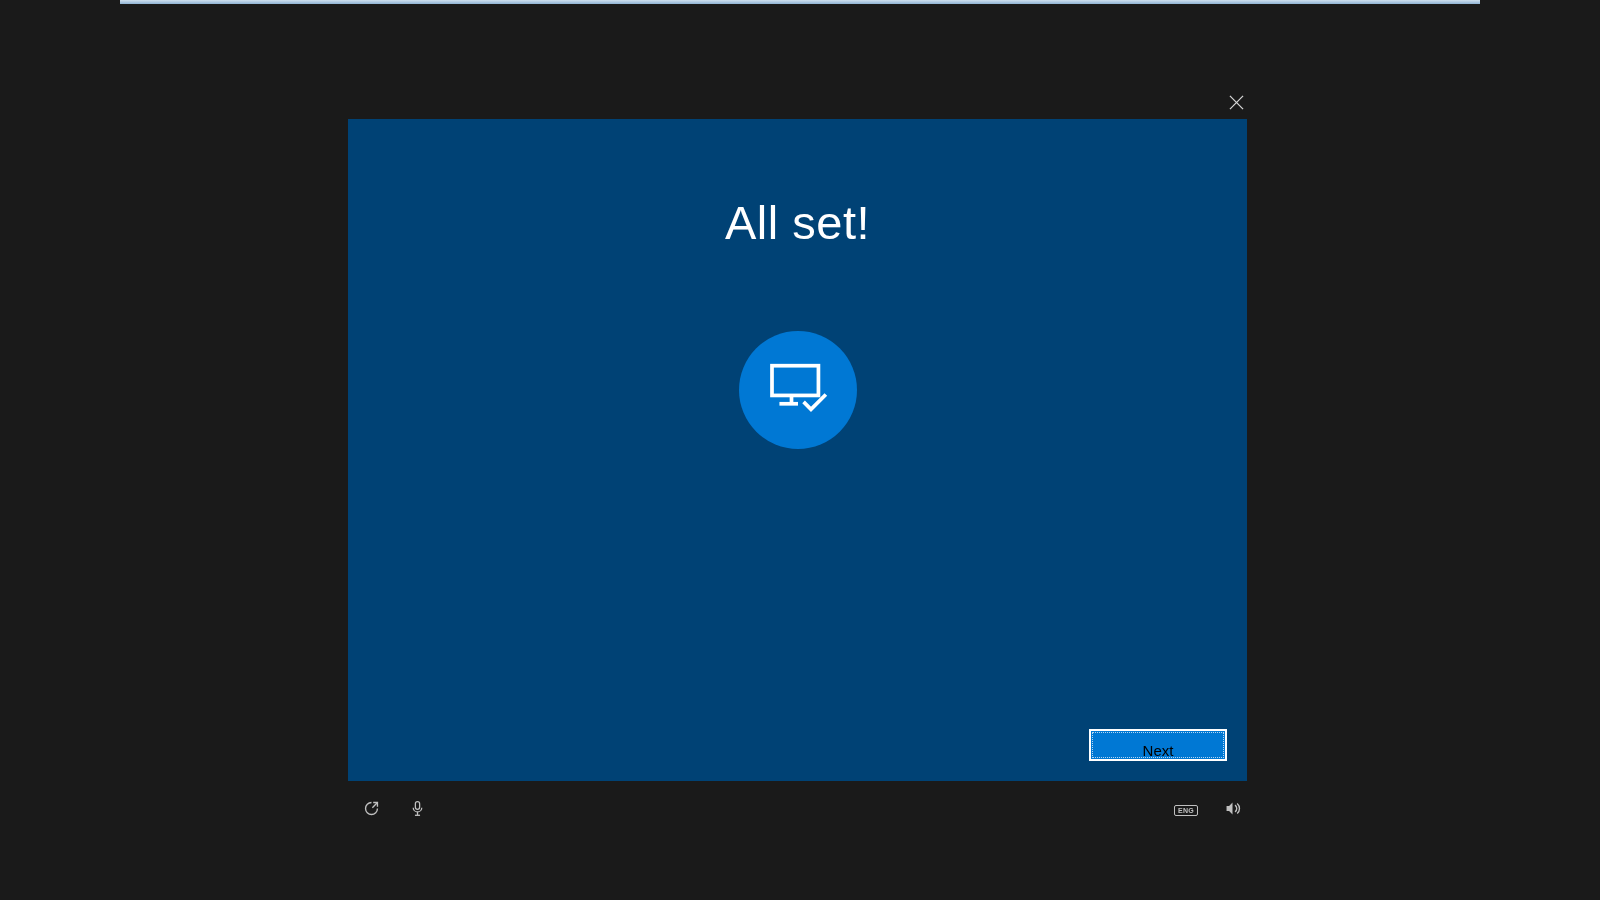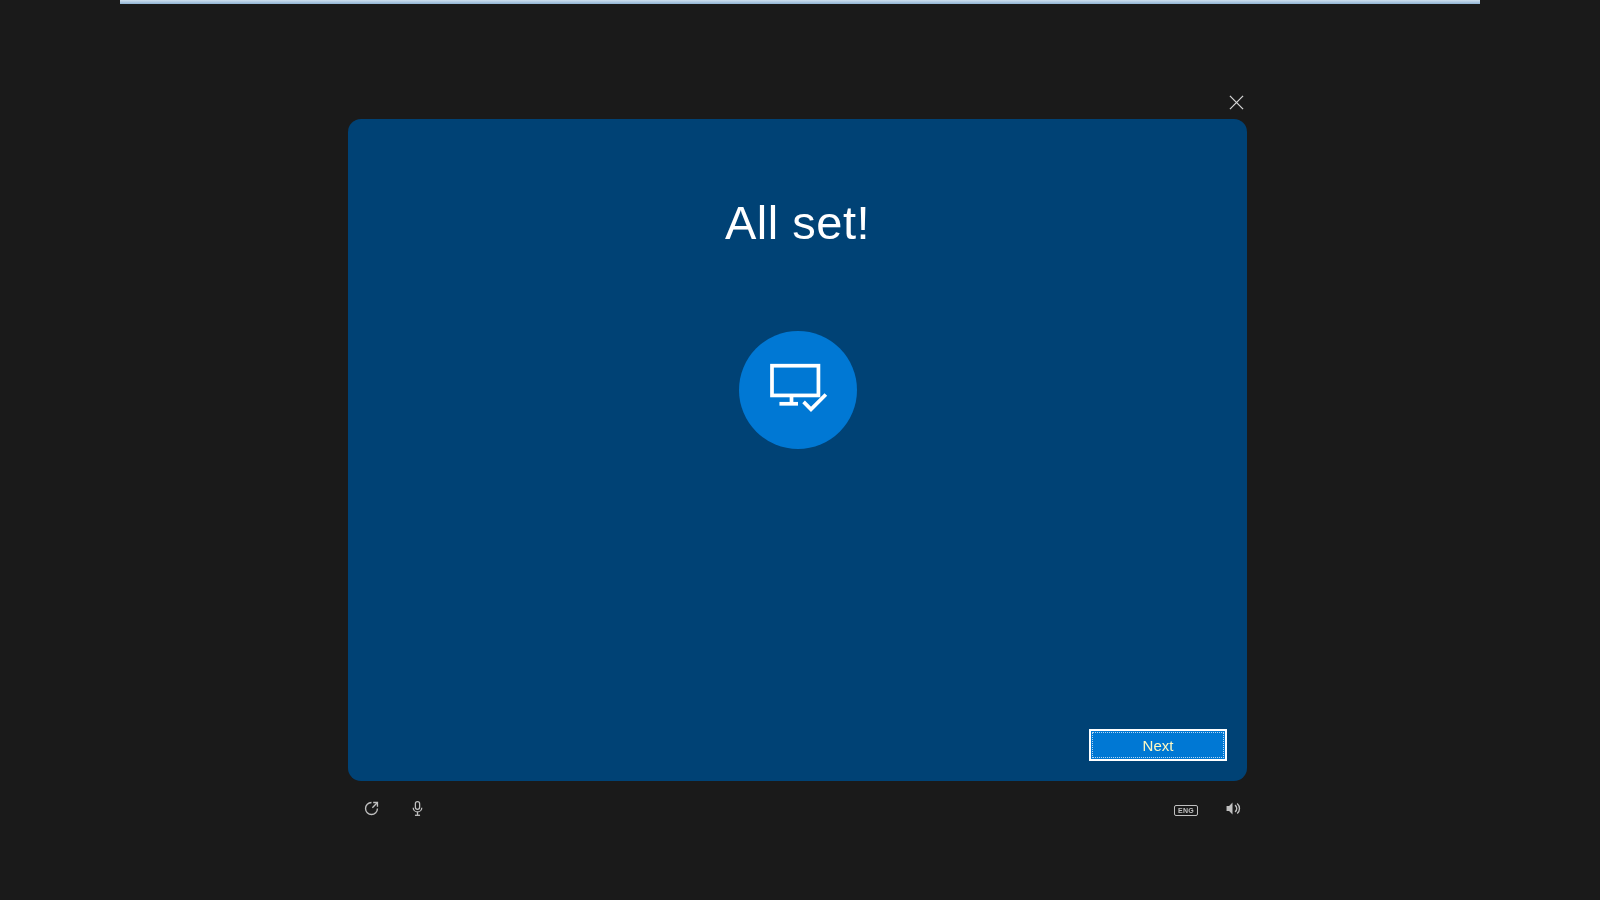--- a/index.html
+++ b/index.html
@@ -40,21 +40,20 @@
       height: 15px;
     }
     .dialog {
       position: absolute;
       top: 119px;
       left: 348px;
       width: 899px;
       height: 662px;
       background: #004275;
       color: #ffffff;
-      border-radius: 13px;
     }
     .dialog-title {
       position: absolute;
       top: 76px;
       left: 0;
       right: 0;
       text-align: center;
       font-size: 47px;
       font-weight: 300;
       letter-spacing: 0.5px;
@@ -89,26 +88,26 @@
     .next-button {
       position: absolute;
       bottom: 20px;
       right: 20px;
       width: 138px;
       height: 32px;
       background: #0078d4;
       border: 2px solid #ffffff;
       outline: 1px dotted rgba(255,255,255,0.7);
       outline-offset: -4px;
-      color: #fef9c3;
+      color: #000000;
       font-size: 15px;
       font-family: inherit;
       cursor: pointer;
       display: flex;
-      align-items: center;
+      align-items: flex-end;
       justify-content: center;
     }
     .bottom-toolbar {
       position: absolute;
       top: 795px;
       left: 348px;
       width: 899px;
       height: 30px;
       display: flex;
       justify-content: space-between;

